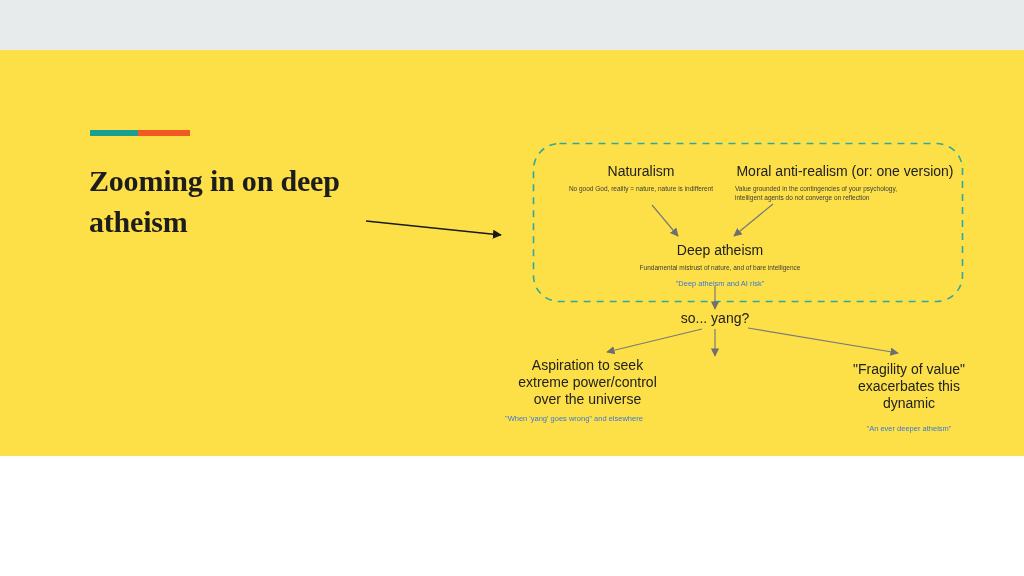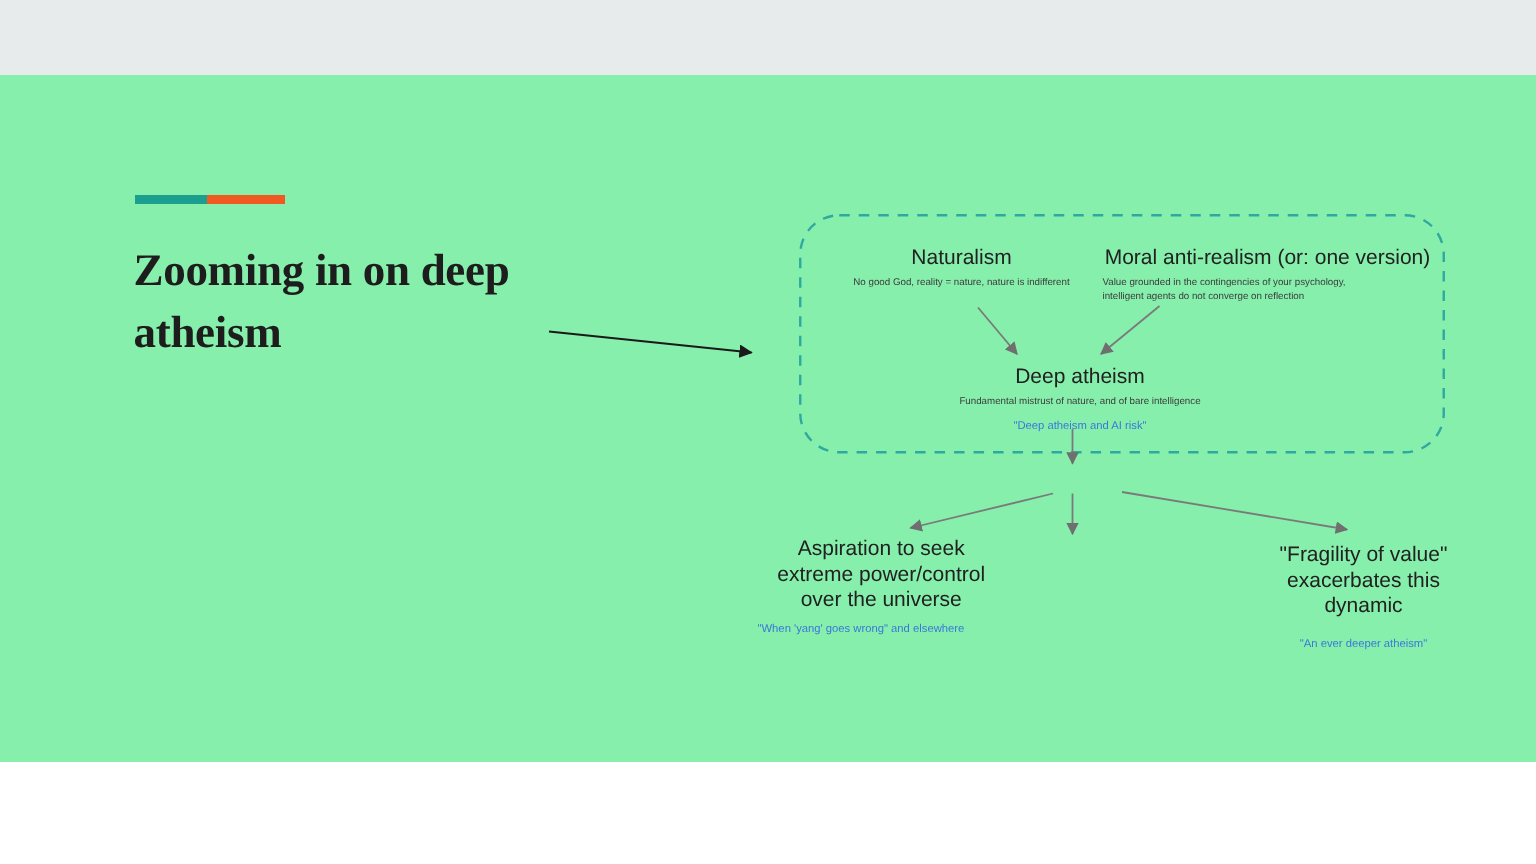--- a/index.html
+++ b/index.html
@@ -8,22 +8,22 @@
     padding: 0;
     background: #ffffff;
   }
   body {
     font-family: "Liberation Sans", sans-serif;
     -webkit-font-smoothing: antialiased;
   }
   #slide {
     position: relative;
     width: 1024px;
-    height: 508px;
-    background: #86efac;
+    height: 456px;
+    background: #fde047;
     overflow: hidden;
   }
   
   .top-band {
     position: absolute;
     left: 0;
     top: 0;
     width: 1024px;
     height: 50px;
     background: #e8ebec;
@@ -177,20 +177,23 @@
       <div>intelligent agents do not converge on reflection</div>
     </div>
   </div>
 
   <div class="node center" id="node-deep-atheism">
     <div class="node-head">Deep atheism</div>
     <div class="node-sub">Fundamental mistrust of nature, and of bare intelligence</div>
     <div class="node-link">"Deep atheism and AI risk"</div>
   </div>
 
+  <div class="node center" id="node-so-yang">
+    <div class="node-head">so... yang?</div>
+  </div>
 
   <div class="node leftal" id="node-branch-1">
     <div class="node-head wrap">Aspiration to seek extreme power/control over the universe</div>
     <div class="node-link">"When 'yang' goes wrong" and elsewhere</div>
   </div>
 
 
   <div class="node leftal" id="node-branch-3">
     <div class="node-head wrap">"Fragility of value" exacerbates this dynamic</div>
     <div class="node-link">"An ever deeper atheism"</div>

